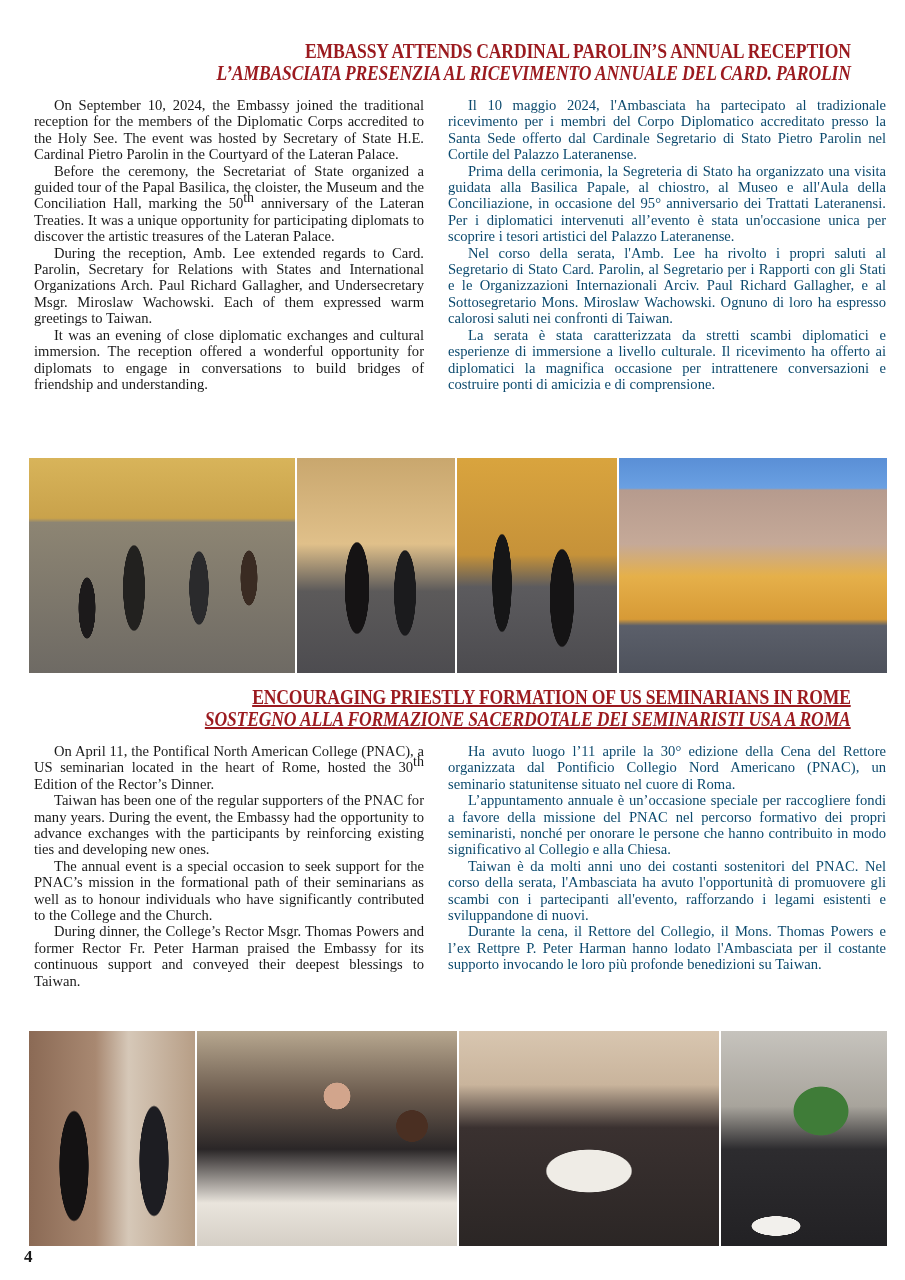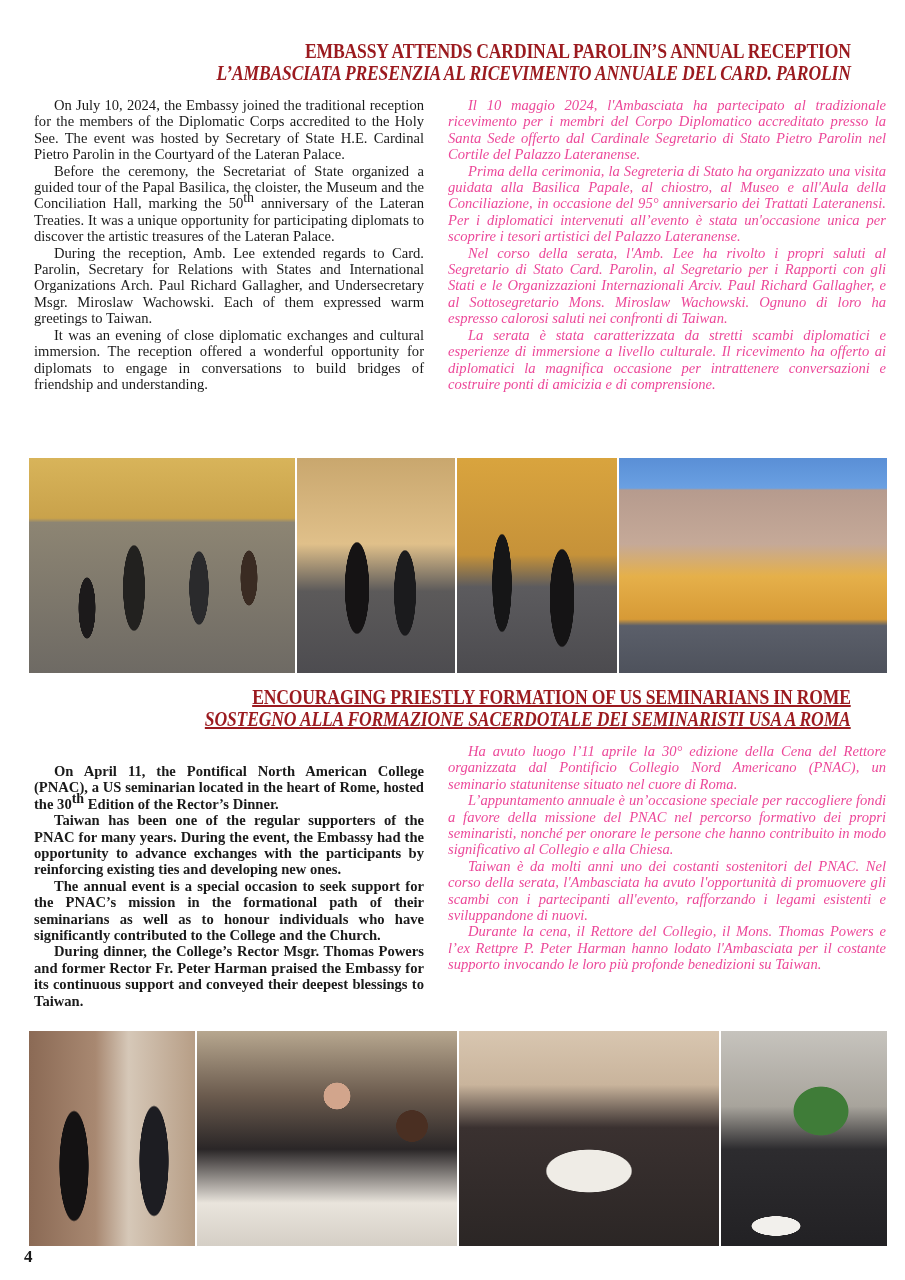--- a/index.html
+++ b/index.html
@@ -8,24 +8,24 @@
 
   .headline { position: absolute; left: 0; width: 905px; text-align: right; color: #9b1a1f; font-family: "Liberation Serif", serif; line-height: 22px; letter-spacing: -0.2px; }
   .headline .en { font-weight: bold; font-size: 20px; display: block; transform: scaleX(0.88); }
   .headline .it { font-weight: bold; font-style: italic; font-size: 20px; display: block; transform: scaleX(0.88); }
   #h1 { top: 40px; }
   #h2 { top: 686px; text-decoration: underline; }
 
   .col { position: absolute; font-size: 14.6px; line-height: 16.4px; text-align: justify; hyphens: manual; }
   .col p { text-indent: 20px; }
   .col.en { left: 34px; width: 390px; }
-  .col.it { left: 448px; width: 438px; font-style: italic; color: #ec4899; }
+  .col.it { left: 448px; width: 438px; color: #0c4a6e; }
   #c1en { top: 97px; }
   #c1it { top: 97px; }
-  #c2en { top: 763px; font-weight: bold; }
+  #c2en { top: 743px; }
   #c2it { top: 743px; }
 
   .photos { position: absolute; left: 29px; width: 858px; display: flex; gap: 2px; }
   #p1 { top: 458px; height: 215px; }
   #p2 { top: 1031px; height: 215px; }
   .photo { position: relative; height: 100%; overflow: hidden; }
 
   
   #p1a { width: 266px; background:
     radial-gradient(ellipse 14px 50px at 58px 150px, #1c1a1b 60%, transparent 62%),
@@ -66,21 +66,21 @@
 </style>
 </head>
 <body>
 
 <div class="headline" id="h1">
   <span class="en">EMBASSY ATTENDS CARDINAL PAROLIN’S ANNUAL RECEPTION</span>
   <span class="it">L’AMBASCIATA PRESENZIA AL RICEVIMENTO ANNUALE DEL CARD. PAROLIN</span>
 </div>
 
 <div class="col en" id="c1en">
-  <p>On July 10, 2024, the Embassy joined the traditional reception for the members of the Diplomatic Corps ac­credited to the Holy See. The event was hosted by Secre­tary of State H.E. Cardinal Pietro Parolin in the Courtyard of the Lateran Palace.</p>
+  <p>On September 10, 2024, the Embassy joined the traditional reception for the members of the Diplomatic Corps ac­credited to the Holy See. The event was hosted by Secre­tary of State H.E. Cardinal Pietro Parolin in the Courtyard of the Lateran Palace.</p>
   <p><span>Before the ceremony, the Secretariat of State organized a guided tour of the Papal Basilica, the cloister, the Museum and the Conciliation Hall, marking the 50</span><sup>th</sup><span> anniversary of the Lateran Treaties. It was a unique opportunity for participating diplomats to discover the artistic treasures of the Lateran Palace.</span></p>
   <p>During the reception, Amb. Lee extended regards to Card. Parolin, Secretary for Relations with States and In­ternational Organizations Arch. Paul Richard Gallagher, and Undersecretary Msgr. Miroslaw Wachowski. Each of them expressed warm greetings to Taiwan.</p>
   <p>It was an evening of close diplomatic exchanges and cultural immersion. The reception offered a wonderful opportunity for diplomats to engage in conversations to build bridges of friendship and understanding.</p>
 </div>
 
 <div class="col it" id="c1it">
   <p>Il 10 maggio 2024, l'Ambasciata ha partecipato al tradizio­nale ricevimento per i membri del Corpo Diplomatico accredita­to presso la Santa Sede offerto dal Cardinale Segretario di Stato Pietro Parolin nel Cortile del Palazzo Lateranense.</p>
   <p>Prima della cerimonia, la Segreteria di Stato ha organizzato una visita guidata alla Basilica Papale, al chiostro, al Museo e all'Aula della Conciliazione, in occasione del 95° anniversario dei Trattati Lateranensi. Per i diplomatici intervenuti all’evento è stata un'occasione unica per scoprire i tesori artistici del Pa­lazzo Lateranense.</p>
   <p>Nel corso della serata, l'Amb. Lee ha rivolto i propri saluti al Segretario di Stato Card. Parolin, al Segretario per i Rapporti con gli Stati e le Organizzazioni Internazionali Arciv. Paul Ri­chard Gallagher, e al Sottosegretario Mons. Miroslaw Wachow­ski. Ognuno di loro ha espresso calorosi saluti nei confronti di Taiwan.</p>
   <p>La serata è stata caratterizzata da stretti scambi diplomatici e esperienze di immersione a livello culturale. Il ricevimento ha offerto ai diplomatici la magnifica occasione per intrattenere conversazioni e costruire ponti di amicizia e di comprensione.</p>

